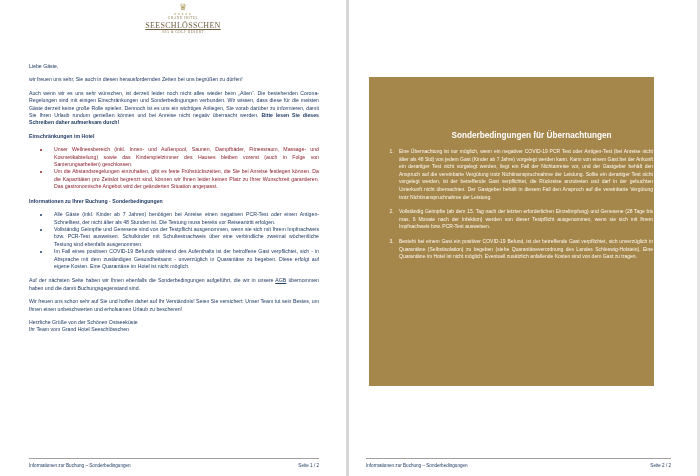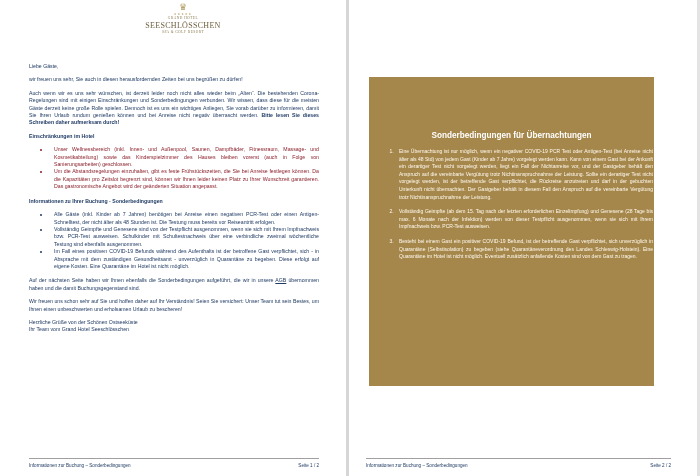--- a/index.html
+++ b/index.html
@@ -22,21 +22,21 @@
       position: absolute; left: 697px; top: 0; width: 3px; height: 476px; background: #e4e4e4;
     }
     
     .logo {
       position: absolute; left: 138px; top: 2px; width: 90px; text-align: center;
       color: #8b7a4e;
     }
     .logo .crest { font-size: 9px; line-height: 10px; color: #b09a5e; }
     .logo .stars { font-size: 3px; line-height: 4px; letter-spacing: 1px; color: #b09a5e; }
     .logo .l1 { font-size: 3.5px; line-height: 5px; letter-spacing: .5px; font-family: "Liberation Serif", serif; }
-    .logo .l2 { font-size: 8px; line-height: 9px; font-family: "Liberation Serif", serif; letter-spacing: .3px; color: #6e6040; }
+    .logo .l2 { font-size: 8px; line-height: 9px; font-family: "Liberation Serif", serif; letter-spacing: .3px; color: #6e6040; text-decoration: underline; }
     .logo .l3 { font-size: 3.5px; line-height: 5px; letter-spacing: .5px; font-family: "Liberation Serif", serif; }
 
     .p1-content {
       position: absolute; left: 29px; top: 63px; width: 290px;
       font-size: 5.2px; line-height: 7.4px; color: #1f3a63;
       text-align: justify;
     }
     .p1-content p { margin: 0 0 6px 0; }
     .p1-content .bold { font-weight: bold; }
     .p1-content h4 { margin: 0 0 6px 0; font-size: 5.2px; font-weight: bold; color: #1f3a63; }
@@ -53,21 +53,21 @@
     }
     #page1 .footer { left: 29px; width: 290px; }
     #page2 .footer { left: 17px; width: 305px; }
 
     .goldbox {
       position: absolute; left: 20px; top: 77px; width: 285px; height: 309px;
       background: #a6874b; color: #ffffff;
     }
     .goldbox h3 {
       margin: 0; position: absolute; top: 54px; left: 0; width: 100%;
-      text-align: center; font-size: 8.2px; font-weight: bold; color: #ffffff;
+      text-align: center; font-size: 8.2px; font-weight: bold; color: #ffffff; padding-left: 20px;
     }
     .goldbox ol {
       position: absolute; top: 71px; left: 12px; width: 258px;
       margin: 0; padding-left: 14px; font-size: 5px; line-height: 7.6px;
       text-align: justify; color: #fffaf0;
     }
     .goldbox ol li { margin-bottom: 7px; padding-left: 4px; }
   </style>
 </head>
 <body>

